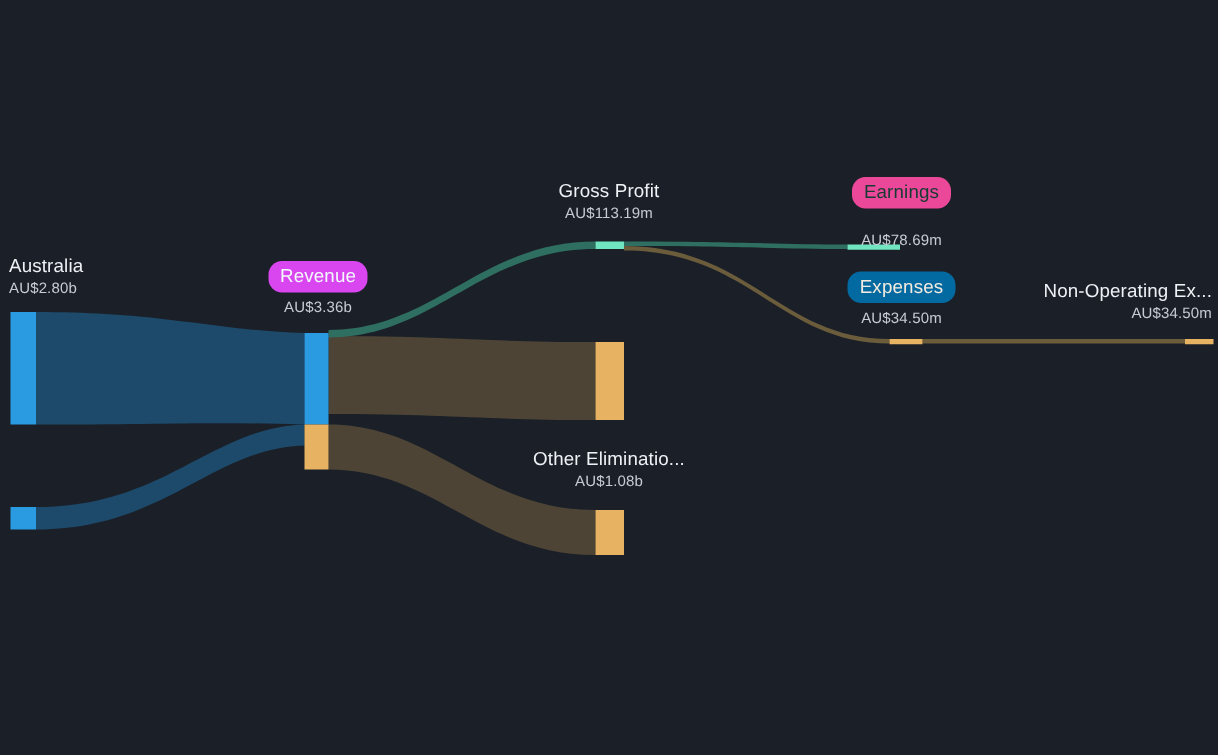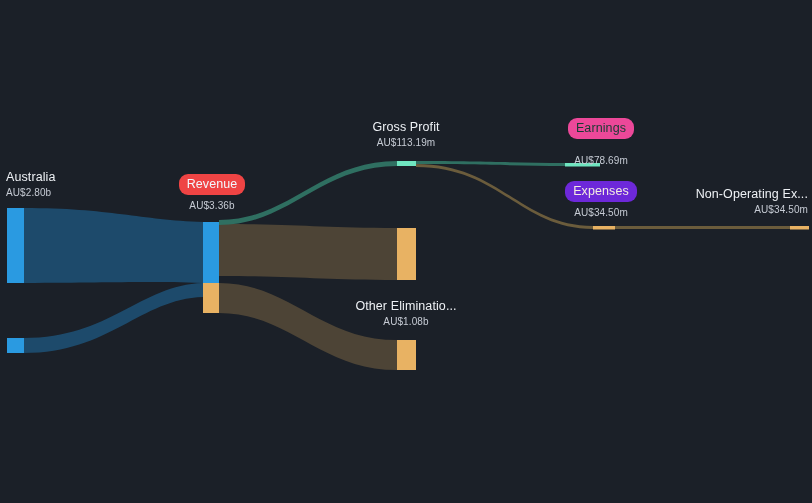--- a/index.html
+++ b/index.html
@@ -44,29 +44,29 @@
   }
   .chip {
     display: inline-block;
     font-size: 12.5px;
     line-height: 16px;
     padding: 2px 8px 3px 8px;
     border-radius: 9px;
     letter-spacing: 0.1px;
   }
   .chip-revenue {
-    background: #ef4444;
+    background: #d946ef;
     color: #f2f8fd;
   }
   .chip-earnings {
     background: #ec4899;
     color: #153b32;
   }
   .chip-expenses {
-    background: #6d28d9;
+    background: #0369a1;
     color: #f4ece0;
   }
   .align-left  { text-align: left; }
   .align-right { text-align: right; }
   .align-center{ text-align: center; }
 </style>
 </head>
 <body>
 
 <div id="stage">

